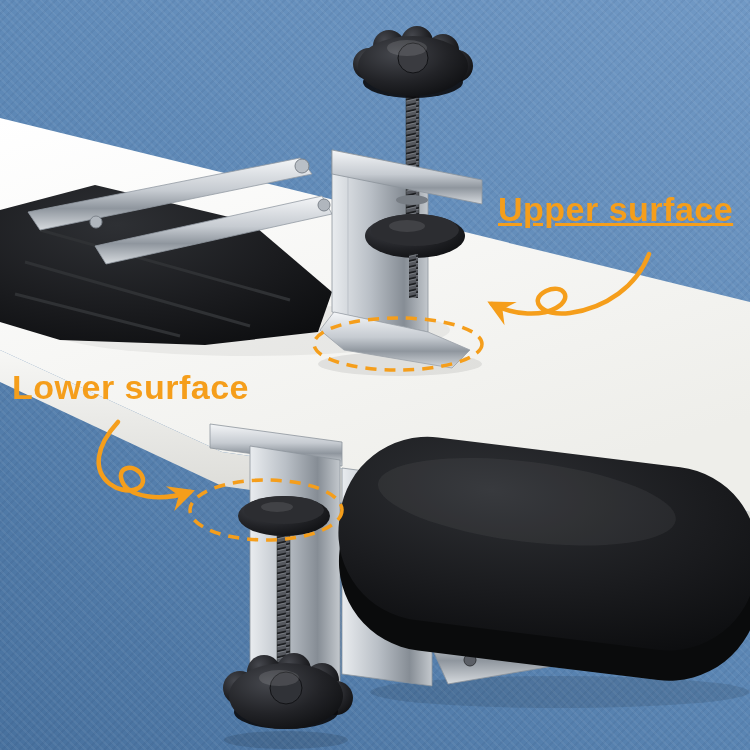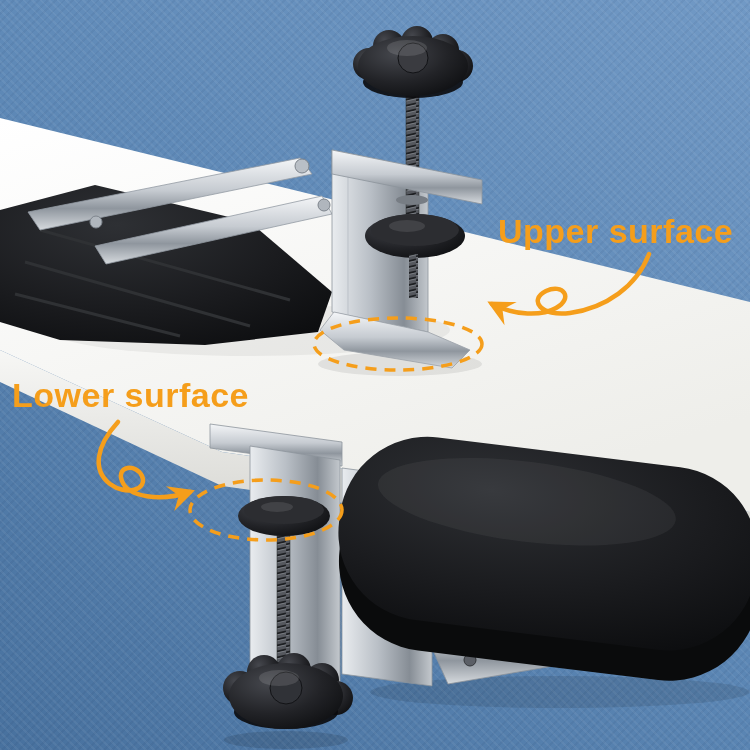--- a/index.html
+++ b/index.html
@@ -14,22 +14,22 @@
       repeating-linear-gradient(45deg, rgba(255,255,255,0.05) 0 2px, rgba(255,255,255,0) 2px 6px),
       repeating-linear-gradient(-45deg, rgba(10,25,60,0.05) 0 2px, rgba(10,25,60,0) 2px 6px),
       linear-gradient(215deg, var(--bg-light) 0%, var(--bg) 55%, var(--bg-dark) 100%);
   }
   .scene-svg{position:absolute;left:0;top:0;}
   .annotation-label{
     position:absolute;color:var(--accent);
     font-size:34px;font-weight:600;letter-spacing:0.5px;
     white-space:nowrap;user-select:none;
   }
-  .annotation-label.upper{left:498px;top:212px;}
-  .annotation-label.lower{left:12px;top:376px;}
+  .annotation-label.upper{left:498px;top:190px;text-decoration:underline;}
+  .annotation-label.lower{left:12px;top:368px;}
   .accent-stroke{stroke:var(--accent);fill:none;}
   .accent-fill{fill:var(--accent);}
 </style>
 </head>
 <body>
 
 <div class="stage">
 
   <svg class="scene-svg" width="750" height="750" viewBox="0 0 750 750">
     <defs>

